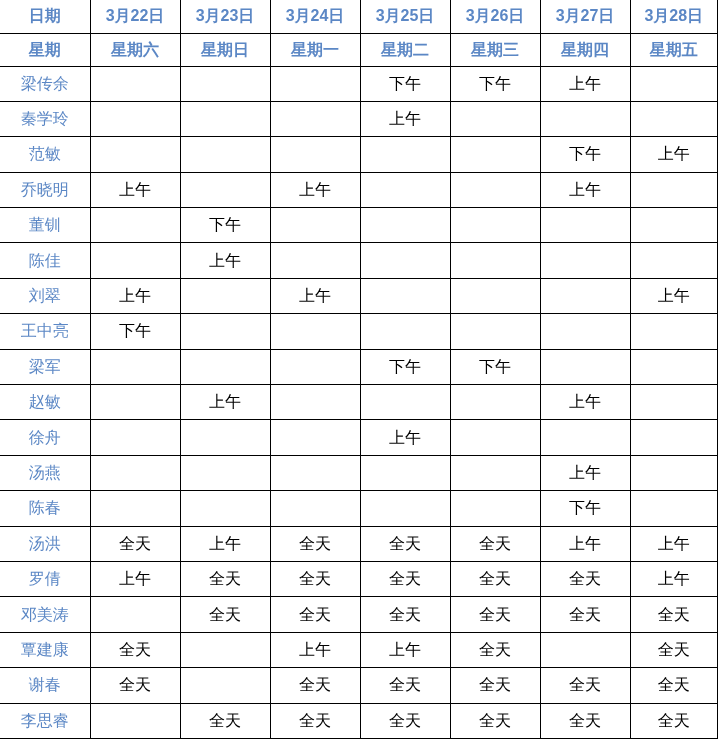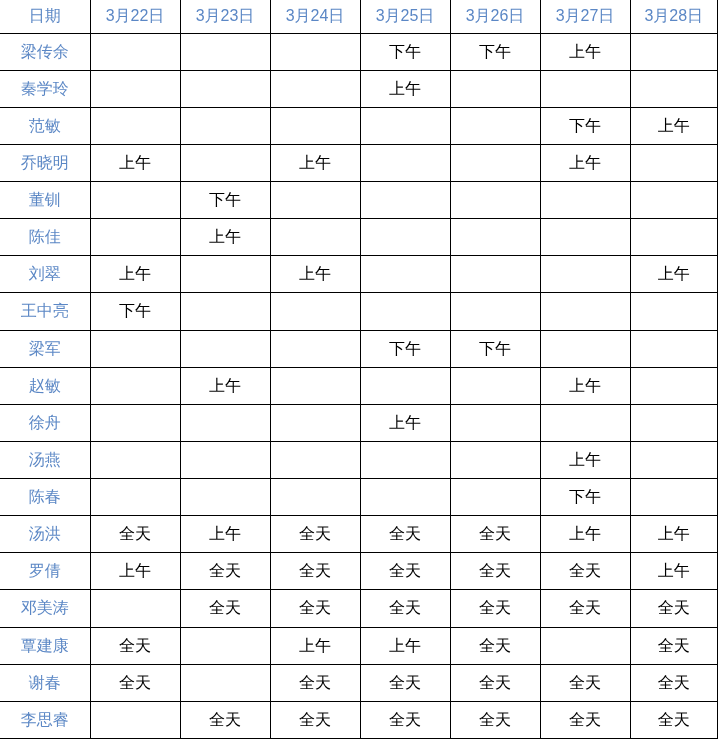--- a/index.html
+++ b/index.html
@@ -33,21 +33,21 @@
     text-align: center;
     vertical-align: middle;
     font-size: 16px;
     line-height: 1;
     overflow: hidden;
     white-space: nowrap;
     height: 33px;
   }
   th {
     color: var(--header-blue);
-    font-weight: normal;
+    font-weight: bold;
   }
   td.name-cell {
     color: var(--header-blue);
     font-weight: normal;
   }
   td.sched-cell {
     color: var(--body-text);
     font-weight: normal;
   }
 </style>
@@ -69,20 +69,30 @@
     <tr>
       <th>日期</th>
     <th>3月22日</th>
         <th>3月23日</th>
         <th>3月24日</th>
         <th>3月25日</th>
         <th>3月26日</th>
         <th>3月27日</th>
         <th>3月28日</th>
       </tr>
+    <tr>
+      <th>星期</th>
+    <th>星期六</th>
+        <th>星期日</th>
+        <th>星期一</th>
+        <th>星期二</th>
+        <th>星期三</th>
+        <th>星期四</th>
+        <th>星期五</th>
+      </tr>
   </thead>
   <tbody>
       <tr>
         <td class="name-cell">梁传余</td>
         <td class="sched-cell"></td>
         <td class="sched-cell"></td>
         <td class="sched-cell"></td>
         <td class="sched-cell">下午</td>
         <td class="sched-cell">下午</td>
         <td class="sched-cell">上午</td>

